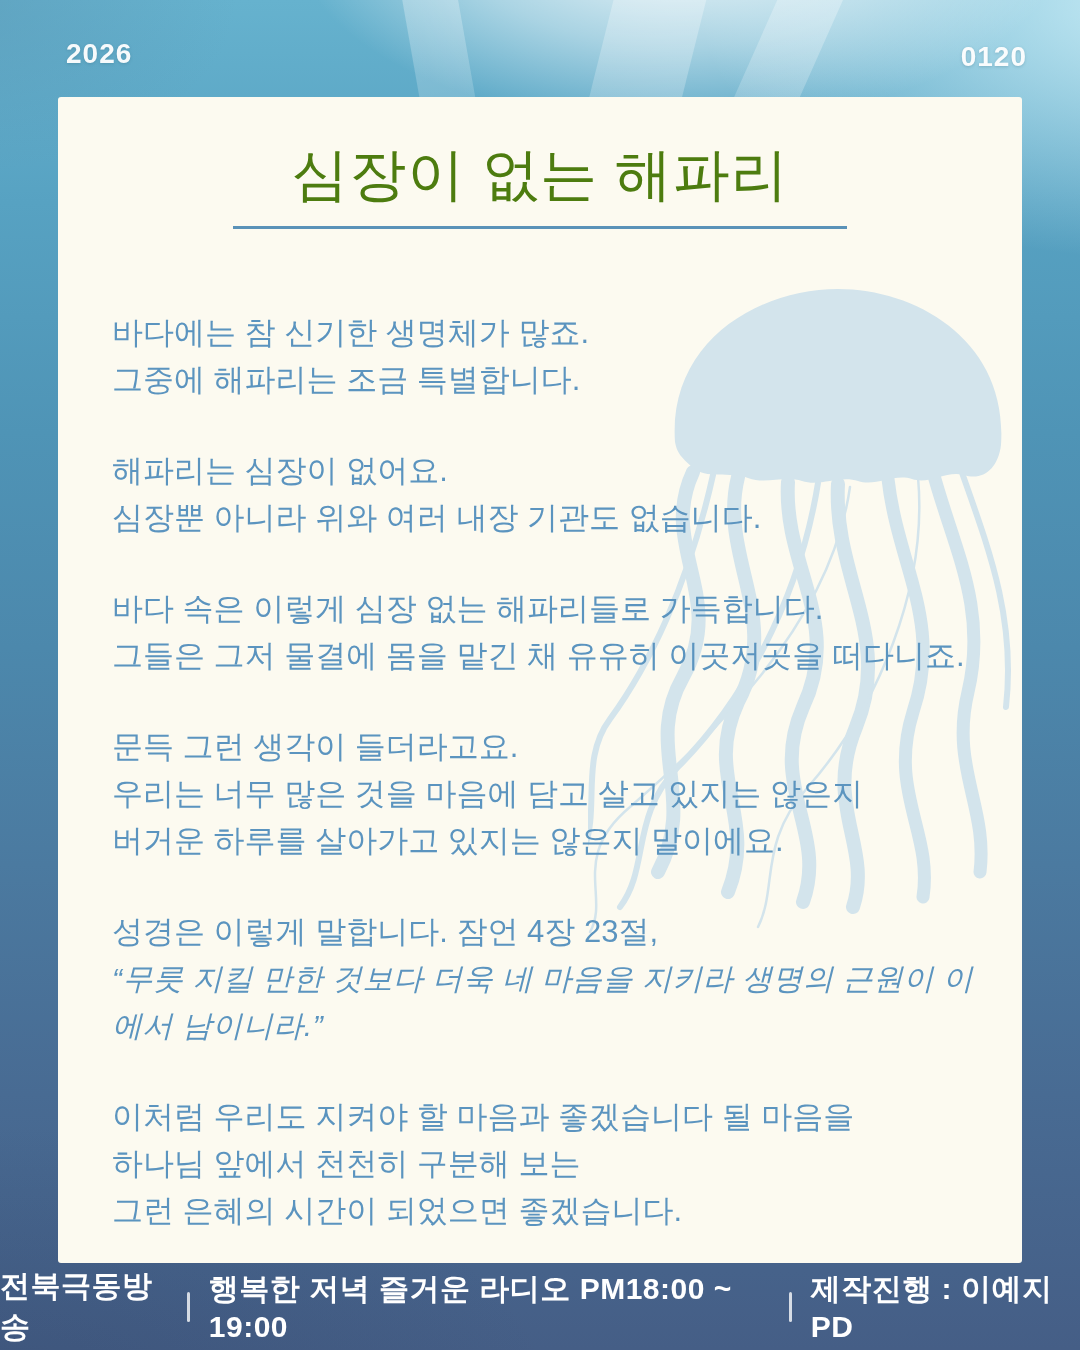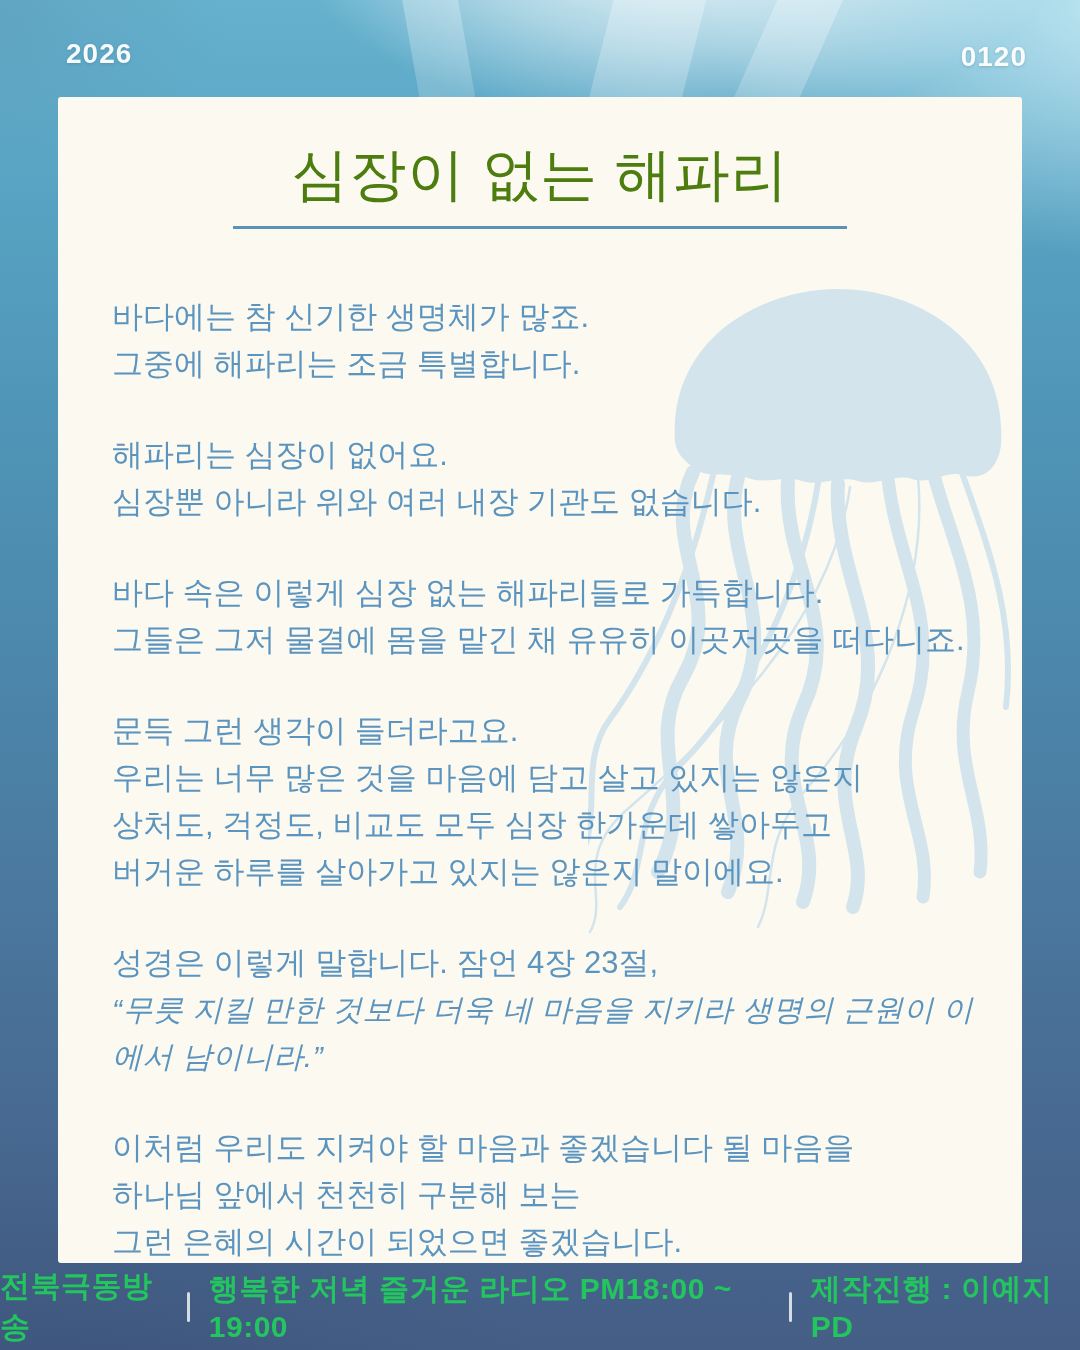--- a/index.html
+++ b/index.html
@@ -38,30 +38,30 @@
     color:#4d7c0f;line-height:70px;
   }
   .title-rule{
     position:relative;z-index:2;width:614px;margin:17px auto 0;
     border-top:3px solid #5A92B8;
   }
   
   .jellyfish{position:absolute;left:530px;top:190px;z-index:1;}
   
   .body-text{
-    position:relative;z-index:2;padding:64px 44px 0 54px;
+    position:relative;z-index:2;padding:80px 44px 0 54px;
   }
   .para{margin:0 0 44px 0;}
   .line{display:block;font-size:31px;line-height:47px;color:#5B94BF;letter-spacing:0;}
   .line.quote-line{font-style:italic;font-size:30px;letter-spacing:.5px;}
   
   .footer{
     position:absolute;left:0;bottom:0;width:1080px;height:87px;
     display:flex;align-items:center;justify-content:center;
-    color:#22c55e;font-size:30px;font-weight:700;letter-spacing:.5px;
+    color:#ffffff;font-size:30px;font-weight:700;letter-spacing:.5px;
   }
   .footer .divider{
     display:inline-block;width:3px;height:30px;border-radius:2px;
     background:rgba(255,255,255,.78);margin:0 19px;
   }
 </style>
 </head>
 <body>
 
 <div class="canvas">
@@ -114,21 +114,20 @@
         <span class="line">해파리는 심장이 없어요.</span>
         <span class="line">심장뿐 아니라 위와 여러 내장 기관도 없습니다.</span>
       </p>
       <p class="para">
         <span class="line">바다 속은 이렇게 심장 없는 해파리들로 가득합니다.</span>
         <span class="line">그들은 그저 물결에 몸을 맡긴 채 유유히 이곳저곳을 떠다니죠.</span>
       </p>
       <p class="para">
         <span class="line">문득 그런 생각이 들더라고요.</span>
         <span class="line">우리는 너무 많은 것을 마음에 담고 살고 있지는 않은지</span>
-        <span class="line">상처도, 걱정도, 비교도 모두 심장 한가운데 쌓아두고</span>
         <span class="line">버거운 하루를 살아가고 있지는 않은지 말이에요.</span>
       </p>
       <p class="para">
         <span class="line">성경은 이렇게 말합니다. 잠언 4장 23절,</span>
         <span class="line quote-line">“무릇 지킬 만한 것보다 더욱 네 마음을 지키라 생명의 근원이 이에서 남이니라.”</span>
       </p>
       <p class="para">
         <span class="line">이처럼 우리도 지켜야 할 마음과 좋겠습니다 될 마음을</span>
         <span class="line">하나님 앞에서 천천히 구분해 보는</span>
         <span class="line">그런 은혜의 시간이 되었으면 좋겠습니다.</span>

